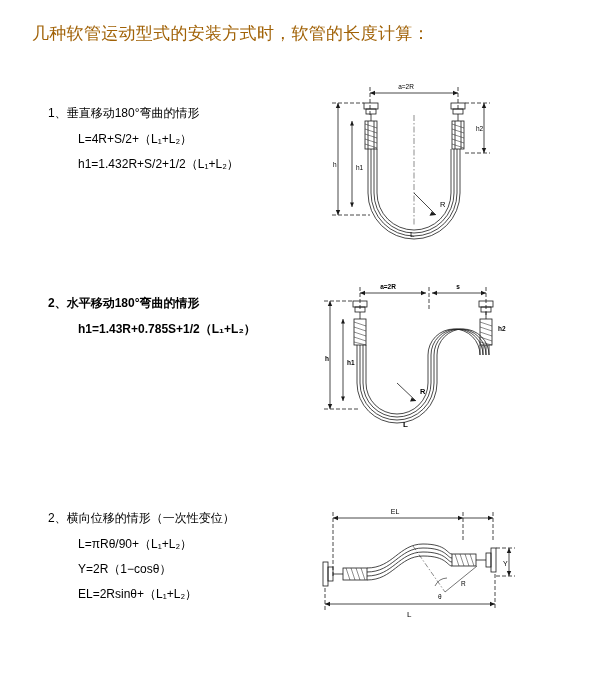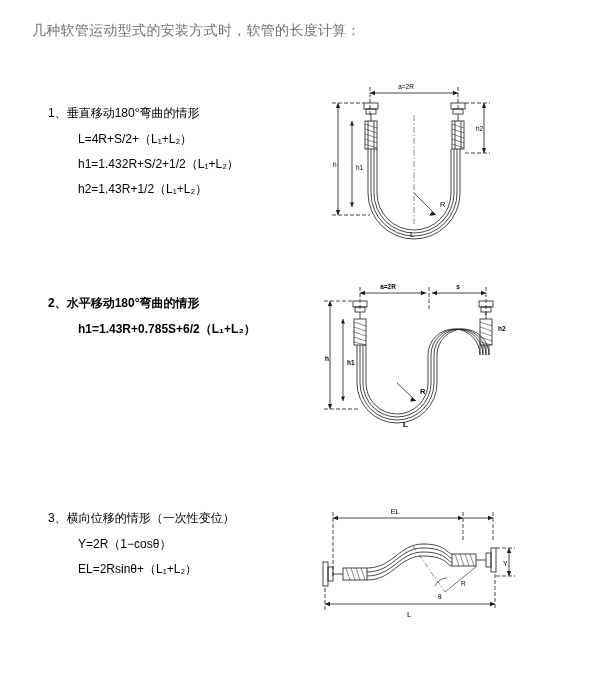--- a/index.html
+++ b/index.html
@@ -17,23 +17,23 @@
   }
   .page {
     position: relative;
     width: 600px;
     height: 675px;
   }
   .intro {
     position: absolute;
     left: 32px;
     top: 22px;
-    font-size: 14px;
+    font-size: 17px;
     letter-spacing: 0.3px;
-    color: #737373;
+    color: #a16207;
   }
 
   .section {
     position: absolute;
     left: 0;
     width: 555px;
   }
   .sec1 { top: 105px; height: 175px; }
   .sec2 { top: 295px; height: 175px; font-weight: bold; }
   .sec3 { top: 510px; height: 150px; }
@@ -73,21 +73,20 @@
 
 <div class="page">
 
   <div class="intro">几种软管运动型式的安装方式时，软管的长度计算：</div>
 
   <div class="section sec1">
     <div class="text-col">
       <p class="sec-title">1、垂直移动180°弯曲的情形</p>
       <p class="formula">L=4R+S/2+（L₁+L₂）</p>
       <p class="formula">h1=1.432R+S/2+1/2（L₁+L₂）</p>
-      <p class="formula">h2=1.43R+1/2（L₁+L₂）</p>
     </div>
 
     <div class="fig fig1">
       <svg width="200" height="200" viewBox="0 0 200 200">
         <g stroke="#1a1a1a" fill="none" stroke-width="0.8">
 
           <line x1="62" y1="18" x2="150" y2="18"></line>
           <path d="M62,18 l5,-2.2 v4.4 z" fill="#1a1a1a" stroke="none"></path>
           <path d="M150,18 l-5,-2.2 v4.4 z" fill="#1a1a1a" stroke="none"></path>
           <line x1="62" y1="12" x2="62" y2="40" stroke-dasharray="4 2"></line>
@@ -154,21 +153,21 @@
         <text x="48" y="95" font-size="6.5">h1</text>
         <text x="168" y="56" font-size="6.5">h2</text>
         <text x="102" y="162" font-size="8">L</text>
       </svg>
     </div>
   </div>
 
   <div class="section sec2">
     <div class="text-col">
       <p class="sec-title">2、水平移动180°弯曲的情形</p>
-      <p class="formula">h1=1.43R+0.785S+6/2（L₁+L₂）</p>
+      <p class="formula">h1=1.43R+0.785S+1/2（L₁+L₂）</p>
     </div>
 
     <div class="fig fig2">
       <svg width="210" height="180" viewBox="0 0 210 180">
         <g stroke="#1a1a1a" fill="none" stroke-width="0.8">
 
           <line x1="52" y1="18" x2="118" y2="18"></line>
           <path d="M52,18 l5,-2.2 v4.4 z" fill="#1a1a1a" stroke="none"></path>
           <path d="M118,18 l-5,-2.2 v4.4 z" fill="#1a1a1a" stroke="none"></path>
           <line x1="124" y1="18" x2="178" y2="18"></line>
@@ -226,21 +225,22 @@
         <text x="17" y="86" font-size="6.5">h</text>
         <text x="39" y="90" font-size="6.5">h1</text>
         <text x="190" y="56" font-size="6.5">h2</text>
         <text x="95" y="152" font-size="8">L</text>
       </svg>
     </div>
   </div>
 
   <div class="section sec3">
     <div class="text-col">
-      <p class="sec-title">3、横向位移的情形（一次性变位）</p>
+      <p class="sec-title">2、横向位移的情形（一次性变位）</p>
+      <p class="formula">L=πRθ/90+（L₁+L₂）</p>
       <p class="formula">Y=2R（1−cosθ）</p>
       <p class="formula">EL=2Rsinθ+（L₁+L₂）</p>
     </div>
 
     <div class="fig fig3">
       <svg width="230" height="140" viewBox="0 0 230 140">
         <g stroke="#1a1a1a" fill="none" stroke-width="0.8">
 
           <line x1="38" y1="18" x2="168" y2="18"></line>
           <path d="M38,18 l5,-2.2 v4.4 z" fill="#1a1a1a" stroke="none"></path>

